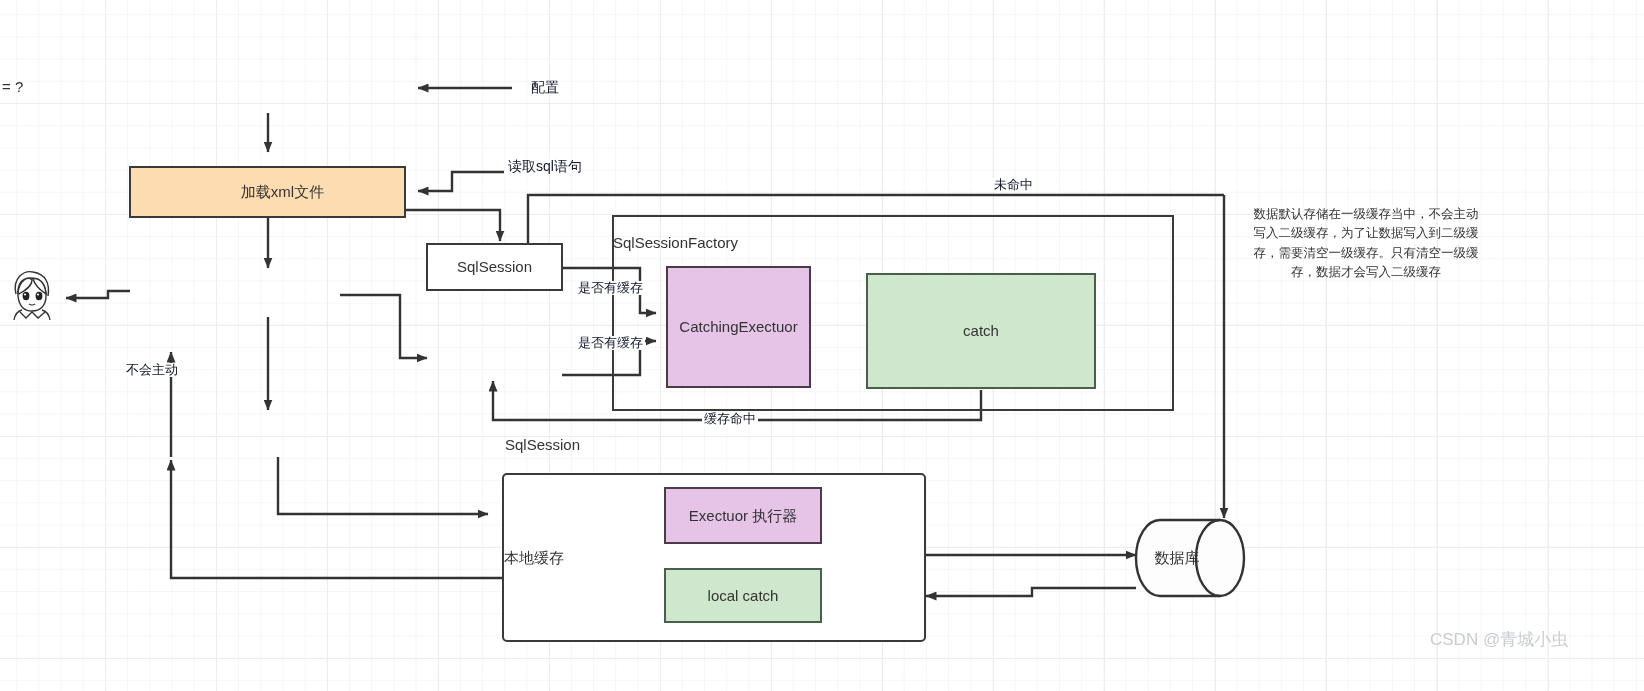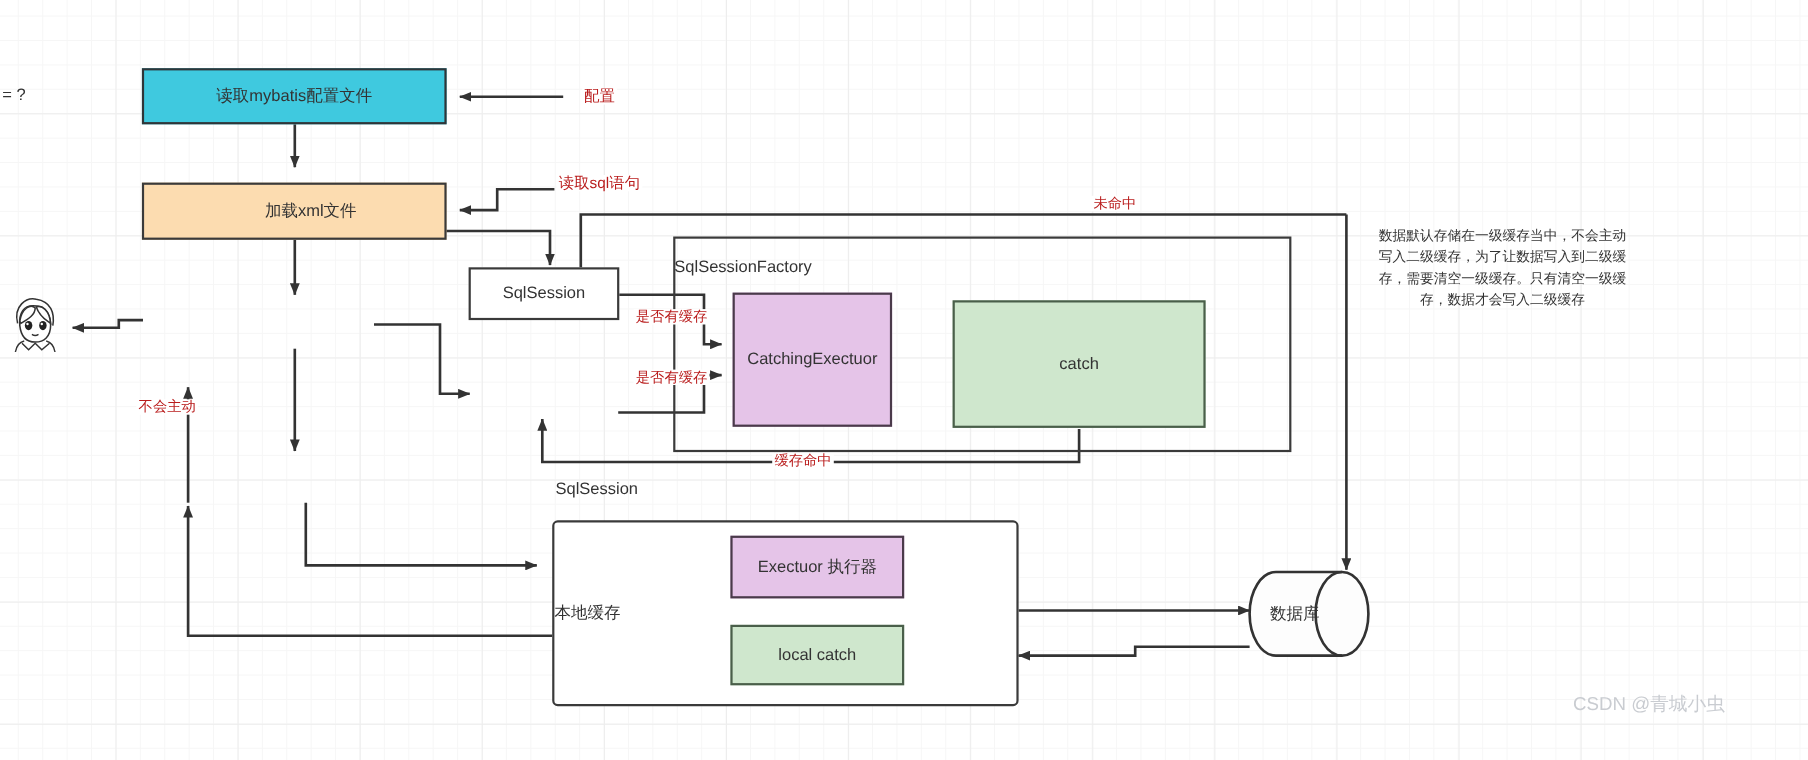--- a/index.html
+++ b/index.html
@@ -44,21 +44,21 @@
   .group-box{
     position:absolute;box-sizing:border-box;
     border:2px solid #3a3a3a;background:transparent;
   }
   .group-label{
     position:absolute;
     font-size:15px;color:#333;white-space:nowrap;
   }
   .edge-label{
     position:absolute;
-    font-size:13px;color:#b91c1c;
+    font-size:13px;color:#0f172a;
     background:#ffffff;
     padding:0 2px;
     white-space:nowrap;
     line-height:1.1;
   }
   .note{
     position:absolute;
     font-size:12.5px;color:#333;
     line-height:1.55;
     text-align:center;
@@ -140,23 +140,20 @@
       <ellipse cx="37" cy="30" rx="3.4" ry="4.2" fill="#222"></ellipse>
       <circle cx="23" cy="28.5" r="1.1" fill="#fff"></circle>
       <circle cx="36" cy="28.5" r="1.1" fill="#fff"></circle>
       <path d="M27,38 q3,2 6,0" stroke="#333" stroke-width="1.2" fill="none"></path>
       <path d="M18,46 L24,52 L30,46 L36,52 L43,46" stroke="#333" stroke-width="1.3" fill="none"></path>
       <path d="M12,54 C13,48 16,45 20,44" stroke="#333" stroke-width="1.3" fill="none"></path>
       <path d="M48,54 C47,48 44,45 40,44" stroke="#333" stroke-width="1.3" fill="none"></path>
     </svg>
   </div>
 
-  <div class="node n-cyan" style="left:129px;top:62px;width:277px;height:51px;">
-    <span>读取mybatis配置文件</span>
-  </div>
 
   <div class="node n-orange" style="left:129px;top:166px;width:277px;height:52px;">
     <span>加载xml文件</span>
   </div>
 
 
 
   <div class="node n-plain" style="left:426px;top:243px;width:137px;height:48px;">
     <span>SqlSession</span>
   </div>

